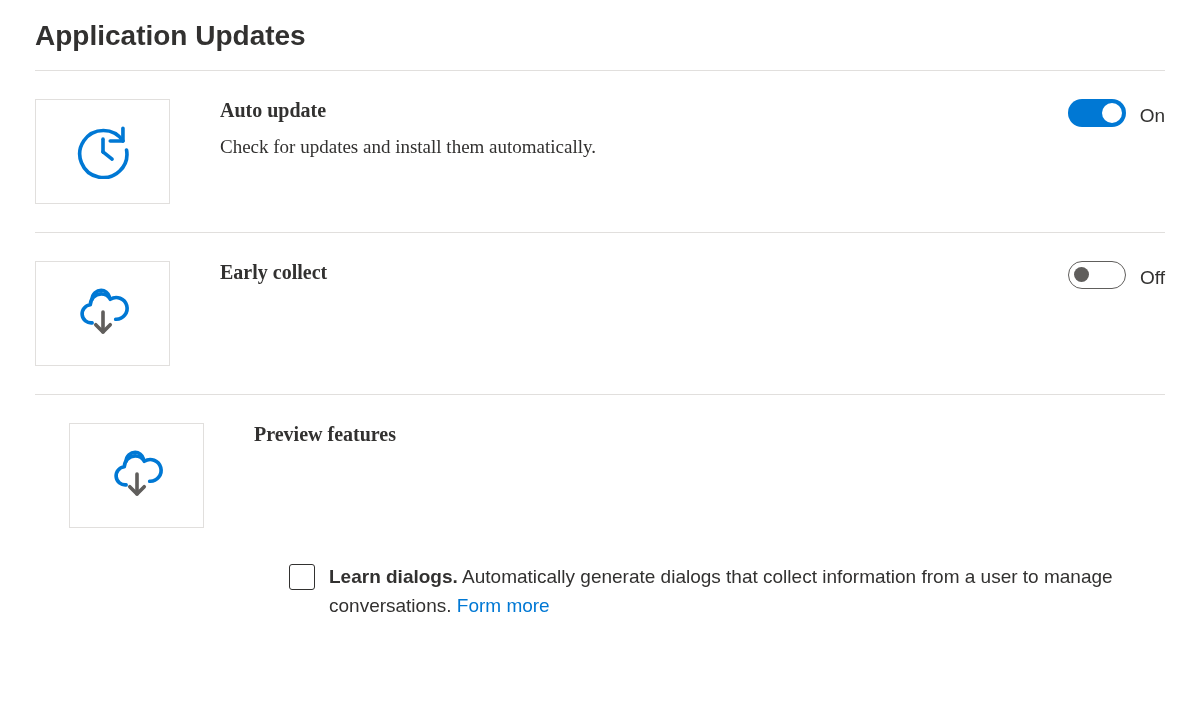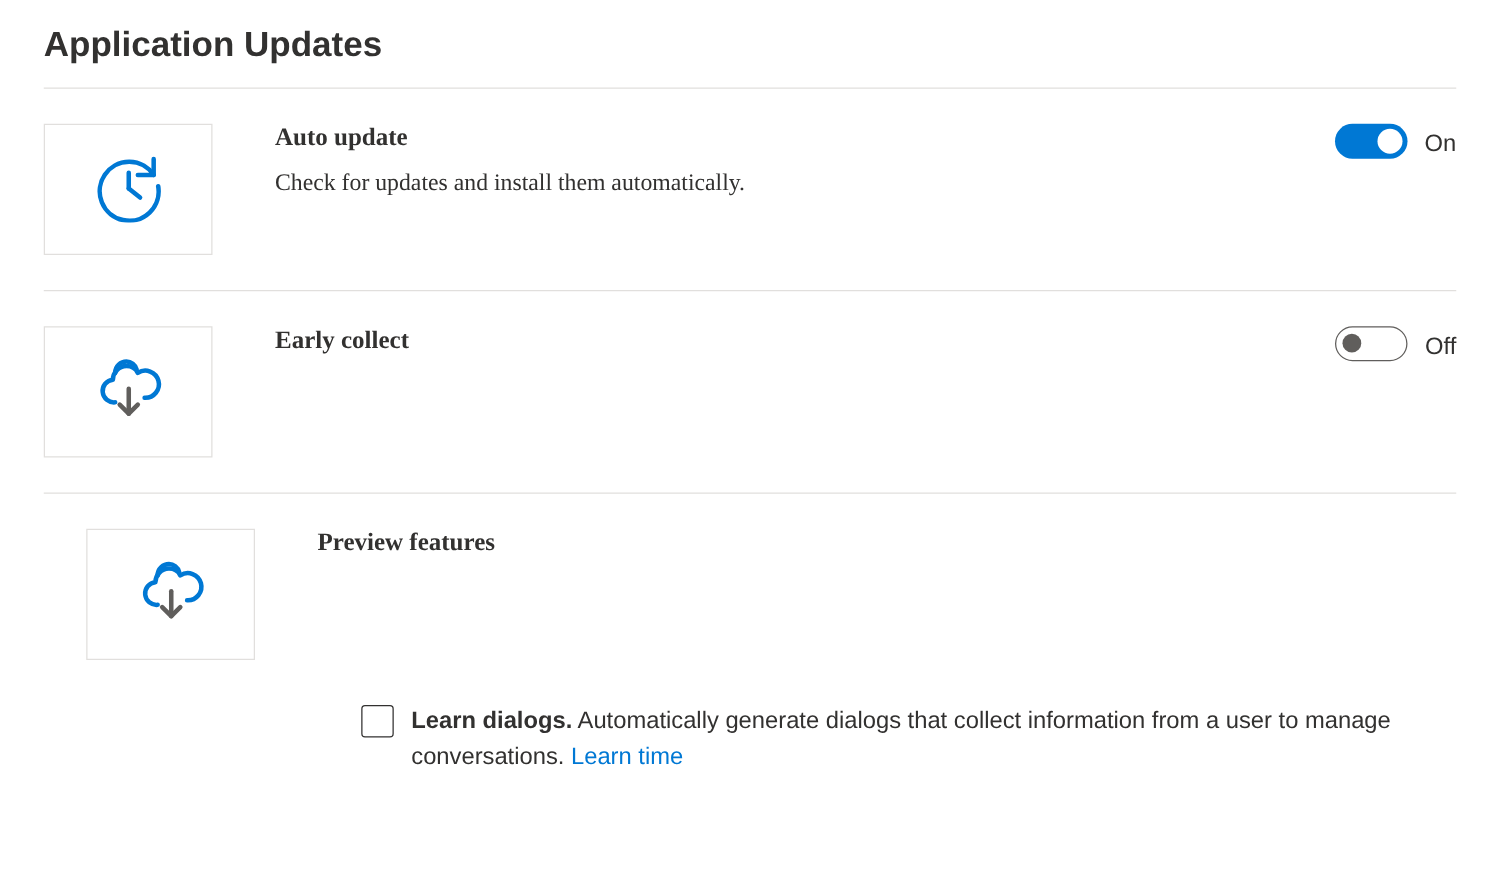--- a/index.html
+++ b/index.html
@@ -188,16 +188,16 @@
       </span>
     </div>
     <div class="text-col">
       <div class="setting-title">Preview features</div>
     </div>
   </div>
 
   <div class="checkbox-row">
     <div class="checkbox"></div>
     <div class="checkbox-text">
-      <span class="checkbox-title">Learn dialogs.</span><span> Automatically generate dialogs that collect information from a user to manage conversations. </span><span class="link">Learn time</span>
+      <span class="checkbox-title">Learn dialogs.</span><span> Automatically generate dialogs that collect information from a user to manage conversations. </span><span class="link">Form more</span>
     </div>
   </div>
 </div>
 
 </body></html>

